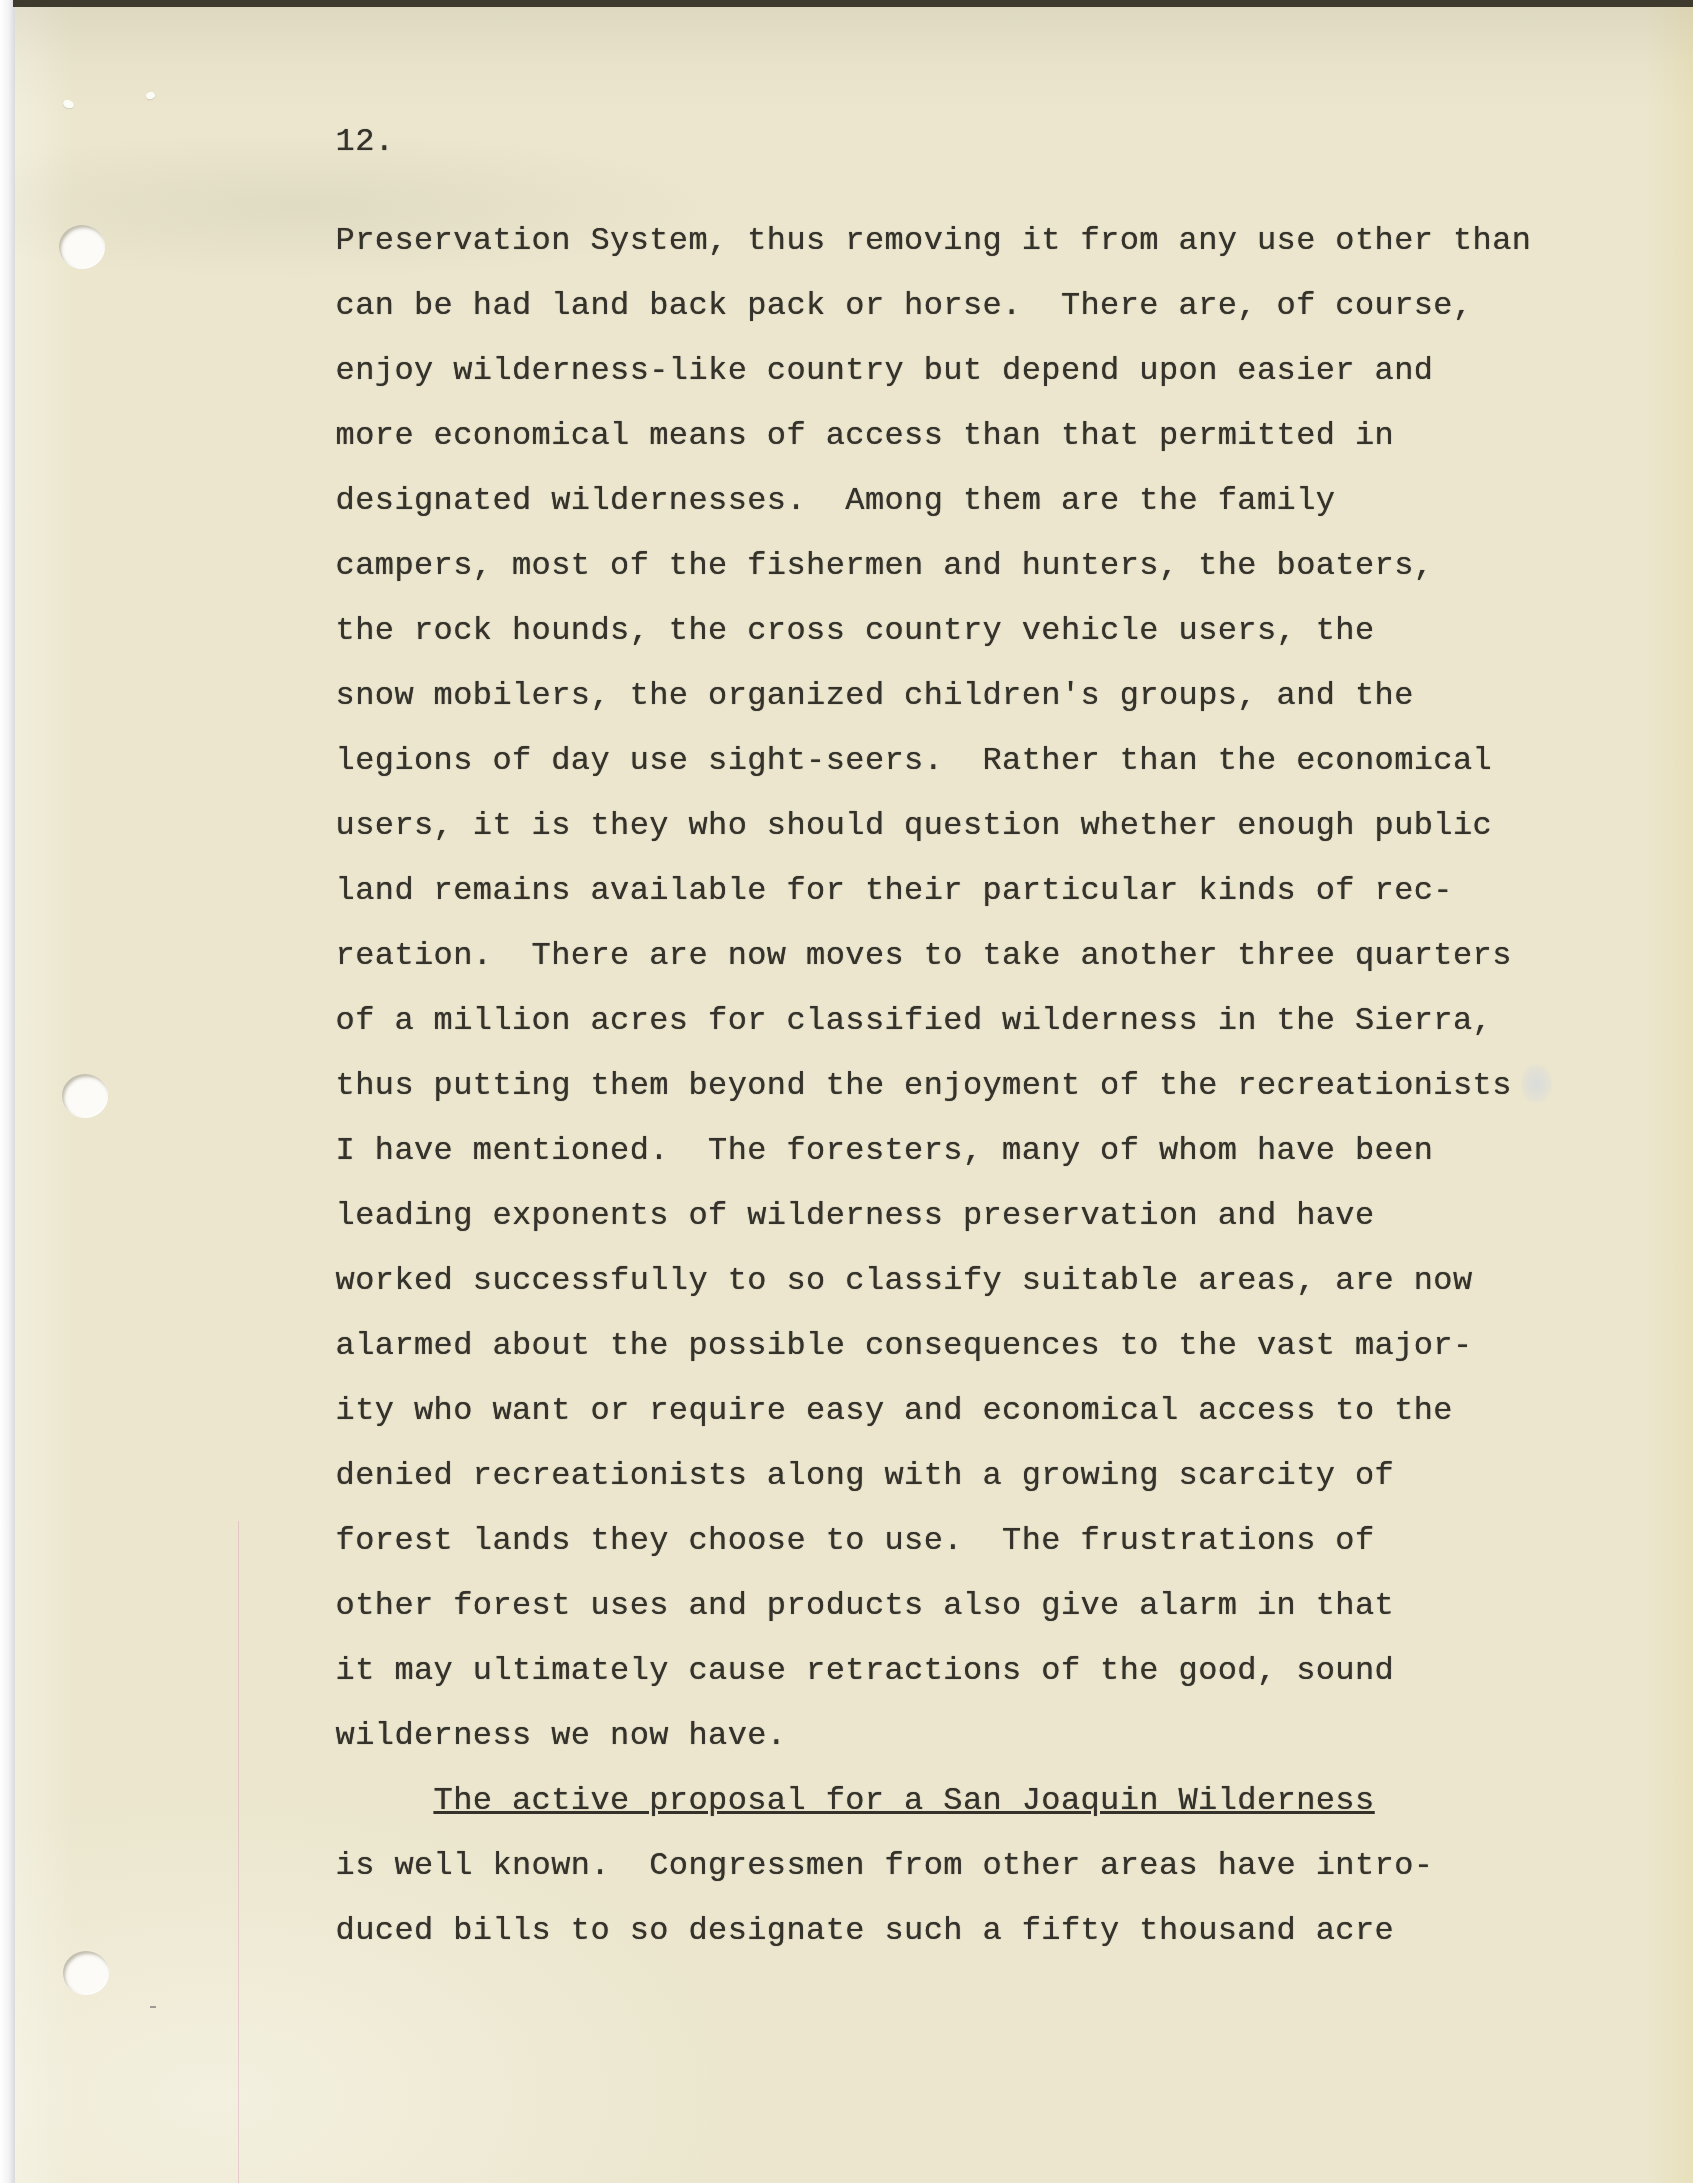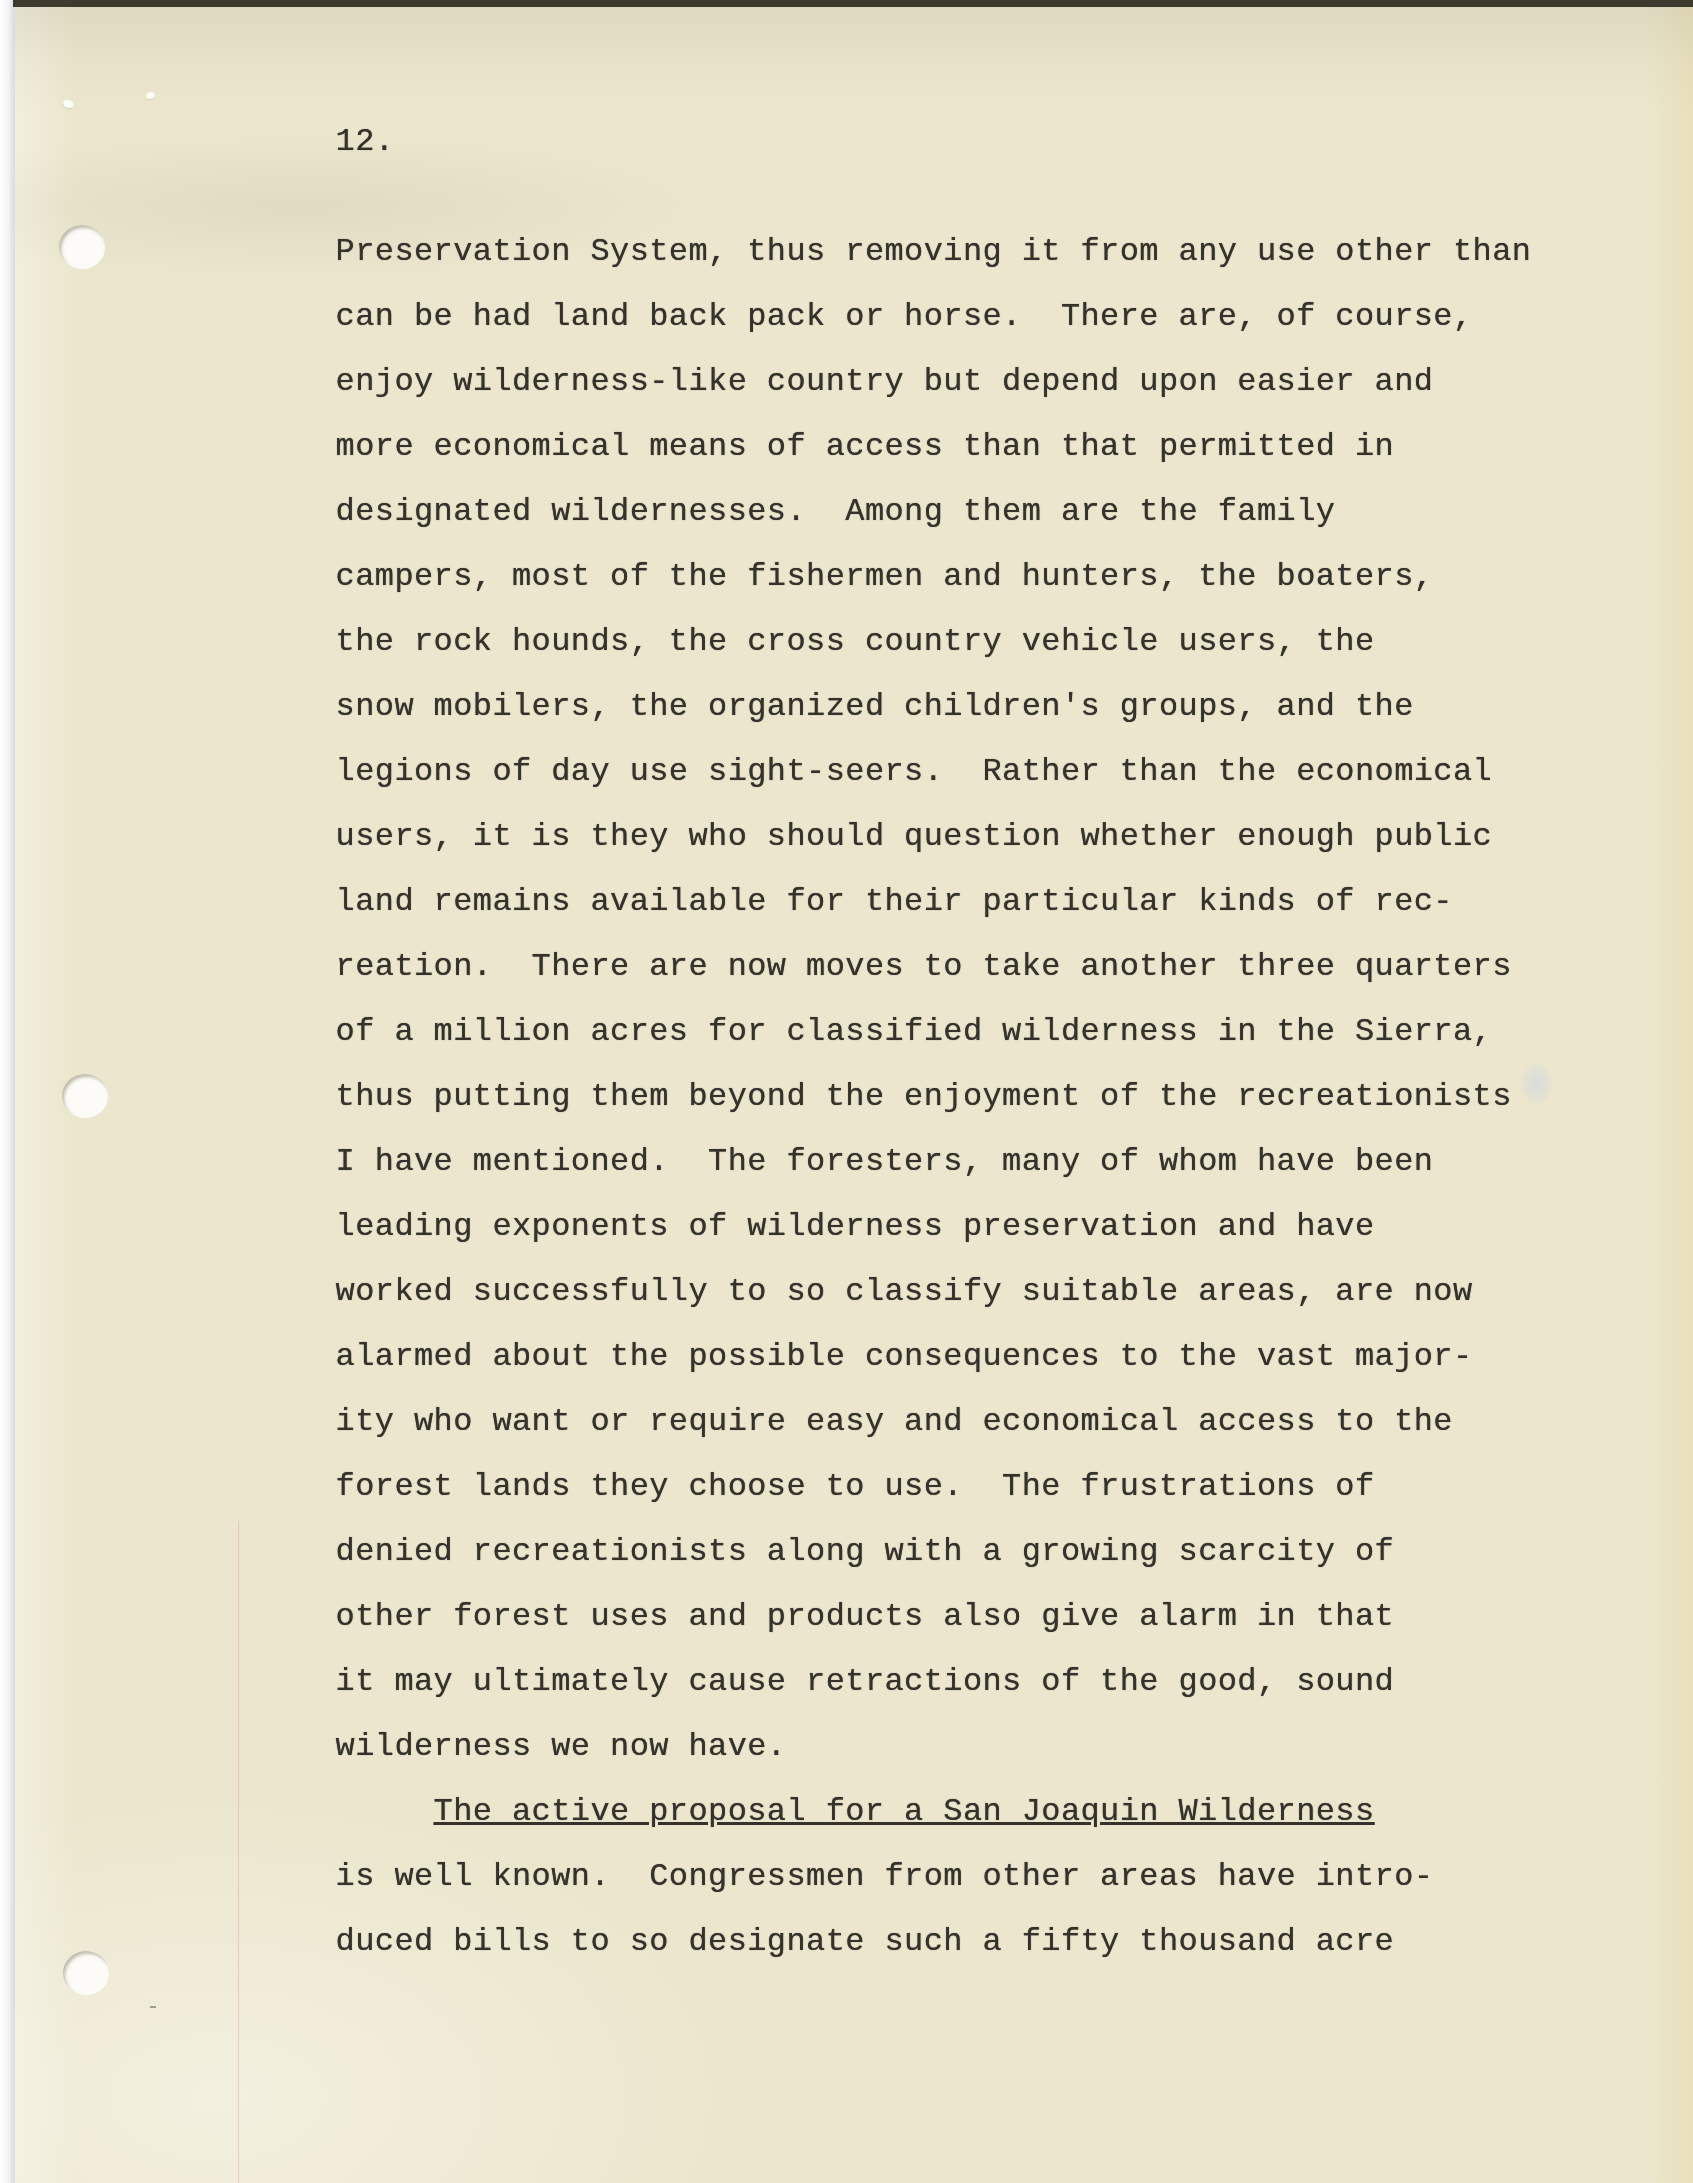--- a/index.html
+++ b/index.html
@@ -23,21 +23,21 @@
   .hole{position:absolute;width:46px;height:44px;border-radius:50%;
         background:#fcfbf7;
         box-shadow:inset 2px 2.7px 3.3px rgba(140,133,108,0.55), inset -0.7px -1.3px 1.3px rgba(255,255,255,0.9);}
   .hole1{left:44px;top:218px;}
   .hole2{left:47px;top:1067px;}
   .hole3{left:48px;top:1944px;}
   
   .pagenum{position:absolute;left:321px;top:103px;font-size:32px;line-height:64px;
            letter-spacing:0.4px;color:#34322b;white-space:pre;
            text-shadow:0 0 0.9px rgba(52,50,43,0.85);}
-  .text-block{position:absolute;left:321px;top:212px;width:1315px;font-size:32px;
+  .text-block{position:absolute;left:321px;top:201px;width:1315px;font-size:32px;
               line-height:65px;letter-spacing:0.4px;color:#34322b;
               text-shadow:0 0 0.9px rgba(52,50,43,0.85);}
   .line{white-space:pre;height:65px;}
   .line.indent{padding-left:98px;text-decoration:underline;}
   
   .smudge{position:absolute;left:1506px;top:1057px;width:31px;height:39px;
           background:radial-gradient(ellipse at 50% 50%,rgba(208,214,228,0.65),rgba(208,214,228,0.25) 60%,rgba(208,214,228,0) 75%);
           filter:blur(0.7px);}
   
   .pink-line{position:absolute;left:223px;top:1514px;width:1.3px;height:663px;
@@ -81,22 +81,22 @@
         <div class="line">users, it is they who should question whether enough public</div>
         <div class="line">land remains available for their particular kinds of rec-</div>
         <div class="line">reation.  There are now moves to take another three quarters</div>
         <div class="line">of a million acres for classified wilderness in the Sierra,</div>
         <div class="line">thus putting them beyond the enjoyment of the recreationists</div>
         <div class="line">I have mentioned.  The foresters, many of whom have been</div>
         <div class="line">leading exponents of wilderness preservation and have</div>
         <div class="line">worked successfully to so classify suitable areas, are now</div>
         <div class="line">alarmed about the possible consequences to the vast major-</div>
         <div class="line">ity who want or require easy and economical access to the</div>
+        <div class="line">denied recreationists along with a growing scarcity of</div>
         <div class="line">forest lands they choose to use.  The frustrations of</div>
-        <div class="line">denied recreationists along with a growing scarcity of</div>
         <div class="line">other forest uses and products also give alarm in that</div>
         <div class="line">it may ultimately cause retractions of the good, sound</div>
         <div class="line">wilderness we now have.</div>
         <div class="line indent">The active proposal for a San Joaquin Wilderness</div>
         <div class="line">is well known.  Congressmen from other areas have intro-</div>
         <div class="line">duced bills to so designate such a fifty thousand acre</div>
       </div>
 
     <div class="smudge"></div>
   </div>

